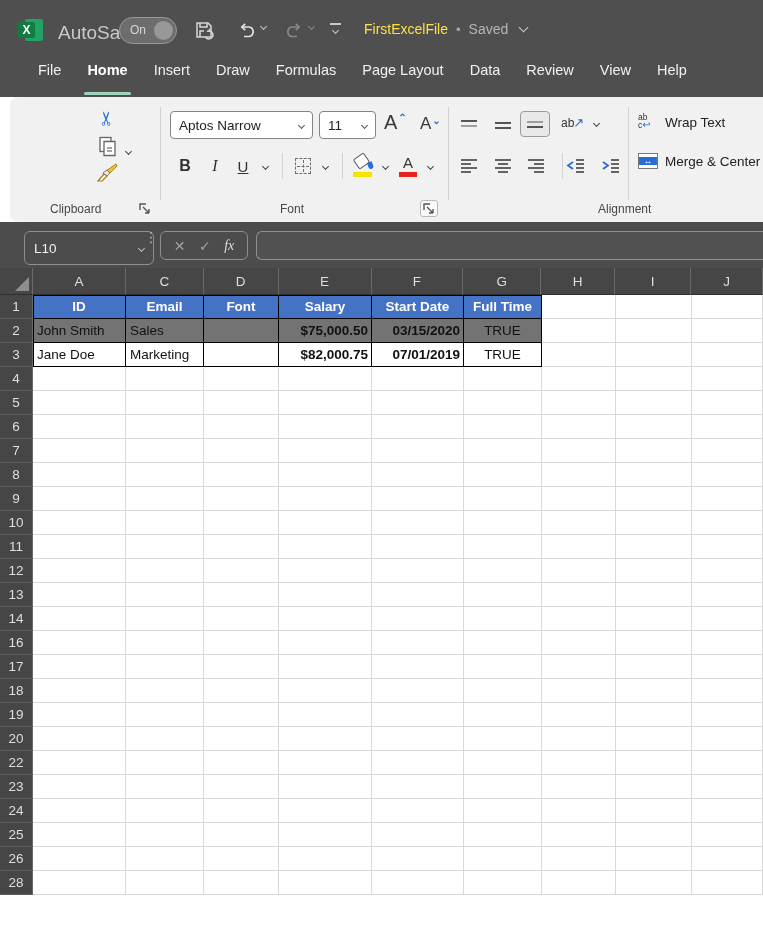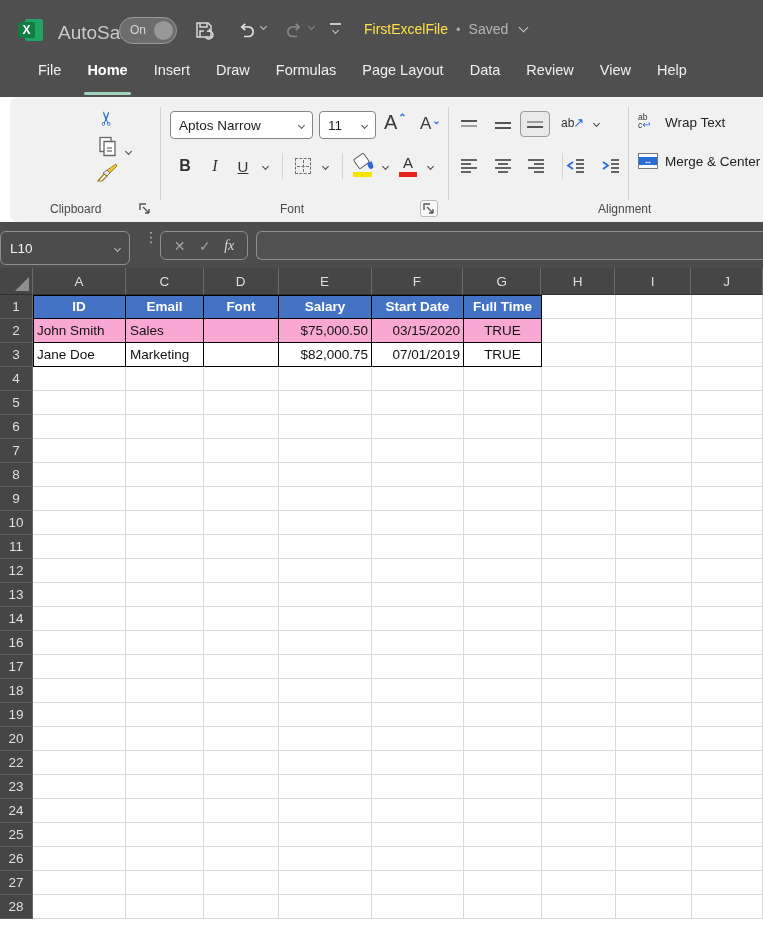--- a/index.html
+++ b/index.html
@@ -89,21 +89,21 @@
   .wrap-btn { position:absolute; left:628px; top:16px; display:flex; align-items:center; gap:7px; }
   .wrap-lbl, .merge-lbl { font-size:13.5px; color:#222; white-space:nowrap; }
   .wrap-ico { width:20px; height:18px; font-size:8.5px; line-height:8px; color:#333; }
   .wrap-ico .arr { color:#2b6cd4; font-size:10px; }
   .merge-btn { position:absolute; left:628px; top:56px; display:flex; align-items:center; gap:7px; }
   .merge-ico { position:relative; width:20px; height:16px; border:1.4px solid #777; background:#fff; }
   .merge-ico .band { position:absolute; left:0; right:0; top:3px; bottom:3px; background:#2b6cd4;
     color:#fff; font-size:9px; line-height:8px; text-align:center; }
   
   .fbar { position:absolute; left:0; top:222px; width:763px; height:46px; background:#4c4c4c; }
-  .namebox { position:absolute; left:0; top:9px; width:130px; height:28px; border:1px solid #8f8f8f; border-radius:6px;
+  .namebox { position:absolute; left:24px; top:9px; width:130px; height:28px; border:1px solid #8f8f8f; border-radius:6px;
     display:flex; align-items:center; padding:16px 9px; color:#f0f0f0; font-size:13.5px; }
   .namebox .chev { margin-left:auto; color:#bdbdbd; }
   .fdots { position:absolute; left:144px; top:12px; color:#b5b5b5; font-size:14px; letter-spacing:0; line-height:7px; text-align:center; width:6px; }
   .fbtns { position:absolute; left:160px; top:9px; width:88px; height:29px; border:1px solid #8f8f8f; border-radius:6px;
     display:flex; align-items:center; justify-content:space-around; padding:0 6px; }
   .fx-x { color:#a3a3a3; font-size:14px; }
   .fx-check { color:#a3a3a3; font-size:14px; }
   .fx-fx { color:#dcdcdc; font-size:14px; font-style:italic; font-family:"Liberation Serif", serif; }
   .finput { position:absolute; left:256px; top:9px; width:507px; height:29px; border:1px solid #8f8f8f; border-right:none;
     border-radius:6px 0 0 6px; background:#515151; color:#f0f0f0; font-size:13px; padding:0 8px; outline:none; }
@@ -114,28 +114,28 @@
   .corner .tri { position:absolute; right:3px; bottom:3px; width:0; height:0;
     border-left:14px solid transparent; border-bottom:14px solid #8f8f8f; }
   .colhdr { height:27px; display:flex; align-items:center; justify-content:center;
     color:#dedede; font-size:13.5px; border-right:1px solid #6a6a6a; border-bottom:1px solid #303030; background:#464646; }
   .grow { display:flex; height:24px; }
   .rowhdr { width:33px; display:flex; align-items:center; justify-content:center;
     background:#464646; color:#dedede; font-size:13.5px; border-right:1px solid #6a6a6a; border-bottom:1px solid #5d5d5d; flex:none; }
   .cell { border-right:1px solid #d9d9d9; border-bottom:1px solid #d9d9d9; background:#fff;
     font-size:13.5px; color:#111; display:flex; align-items:center; overflow:hidden; white-space:nowrap; flex:none; }
   .cell.a-left { justify-content:flex-start; padding-left:4px; }
-  .cell.a-right { justify-content:flex-end; padding-right:3px; }
+  .cell.a-right { justify-content:flex-end; padding-right:3px;font-weight:bold; }
   .cell.a-center { justify-content:center; }
   .cell.tb { border-right:1px solid #000; border-bottom:1px solid #000; }
   .cell.tb-top { box-shadow: inset 0 1px 0 #000; }
   .cell.tb-left { box-shadow: inset 1px 0 0 #000; }
   .cell.tb-top.tb-left { box-shadow: inset 1px 0 0 #000, inset 0 1px 0 #000; }
   .cell.hdrblue { background:#4472C4; color:#fff; font-weight:bold; }
-  .cell.band { background:#f9a8d4; }
+  .cell.band { background:#737373; }
   svg { display:block; }
 </style>
 </head>
 <body>
 
 <div id="app">
 
   <div class="titlebar">
     <div class="xl-logo">
       <div class="back"></div>
@@ -691,32 +691,20 @@
           <div class="cell" style="width: 78px;"></div>
           <div class="cell" style="width: 75px;"></div>
           <div class="cell" style="width: 93px;"></div>
           <div class="cell" style="width: 92px;"></div>
           <div class="cell" style="width: 78px;"></div>
           <div class="cell" style="width: 74px;"></div>
           <div class="cell" style="width: 76px;"></div>
           <div class="cell" style="width: 71px;"></div>
         </div>
         <div class="grow">
-          <div class="rowhdr">27</div>
-          <div class="cell" style="width: 93px;"></div>
-          <div class="cell" style="width: 78px;"></div>
-          <div class="cell" style="width: 75px;"></div>
-          <div class="cell" style="width: 93px;"></div>
-          <div class="cell" style="width: 92px;"></div>
-          <div class="cell" style="width: 78px;"></div>
-          <div class="cell" style="width: 74px;"></div>
-          <div class="cell" style="width: 76px;"></div>
-          <div class="cell" style="width: 71px;"></div>
-        </div>
-        <div class="grow">
           <div class="rowhdr">28</div>
           <div class="cell" style="width: 93px;"></div>
           <div class="cell" style="width: 78px;"></div>
           <div class="cell" style="width: 75px;"></div>
           <div class="cell" style="width: 93px;"></div>
           <div class="cell" style="width: 92px;"></div>
           <div class="cell" style="width: 78px;"></div>
           <div class="cell" style="width: 74px;"></div>
           <div class="cell" style="width: 76px;"></div>
           <div class="cell" style="width: 71px;"></div>

